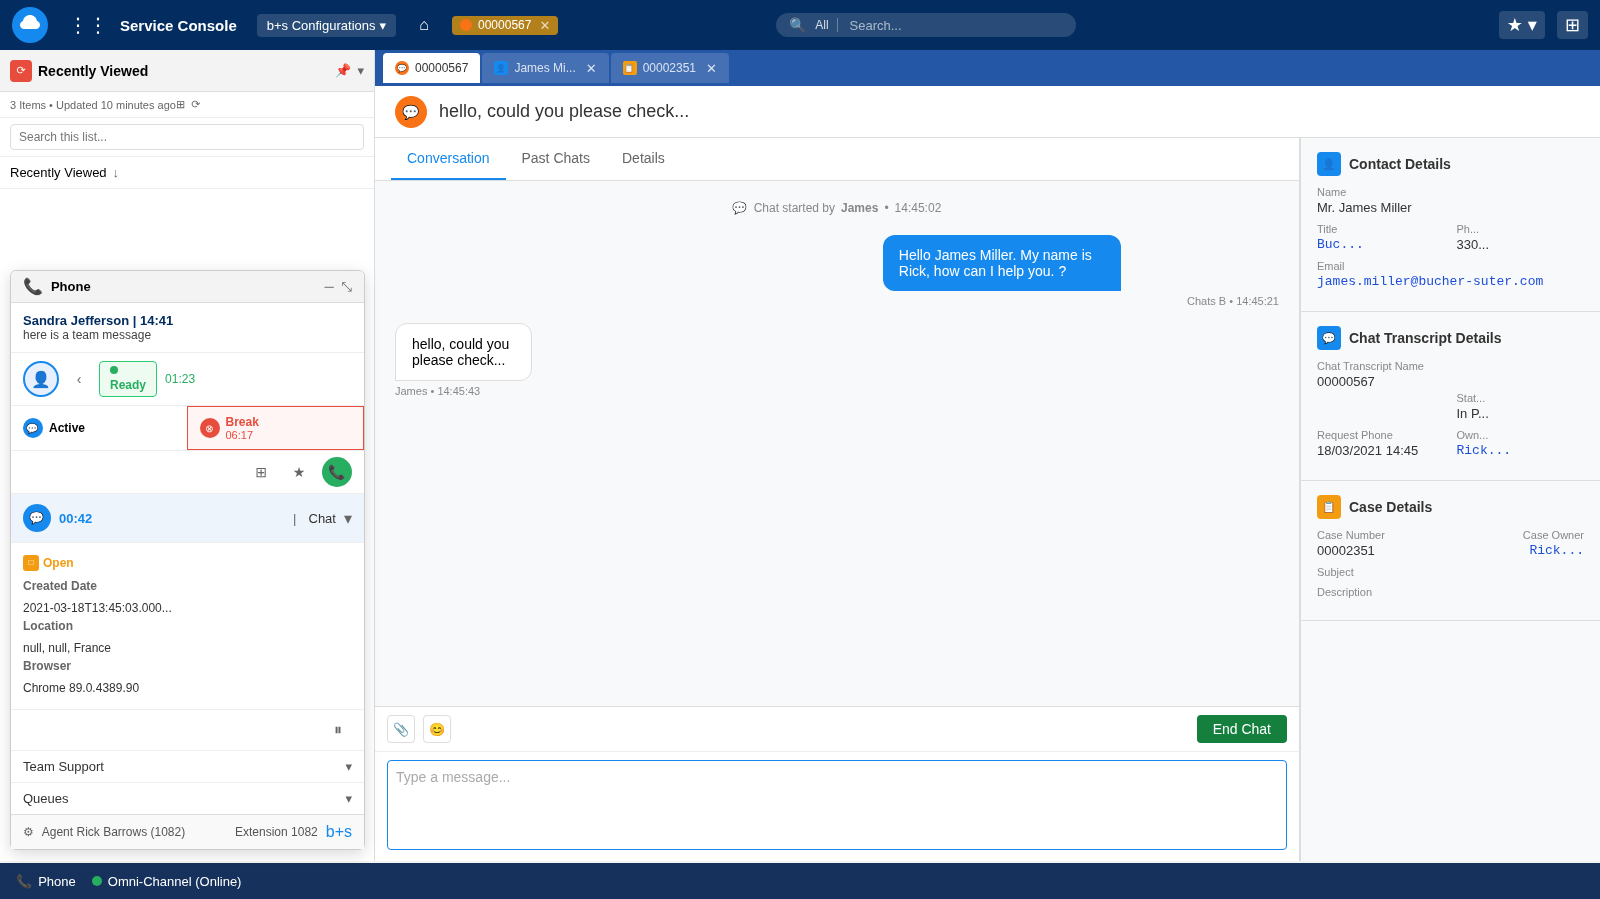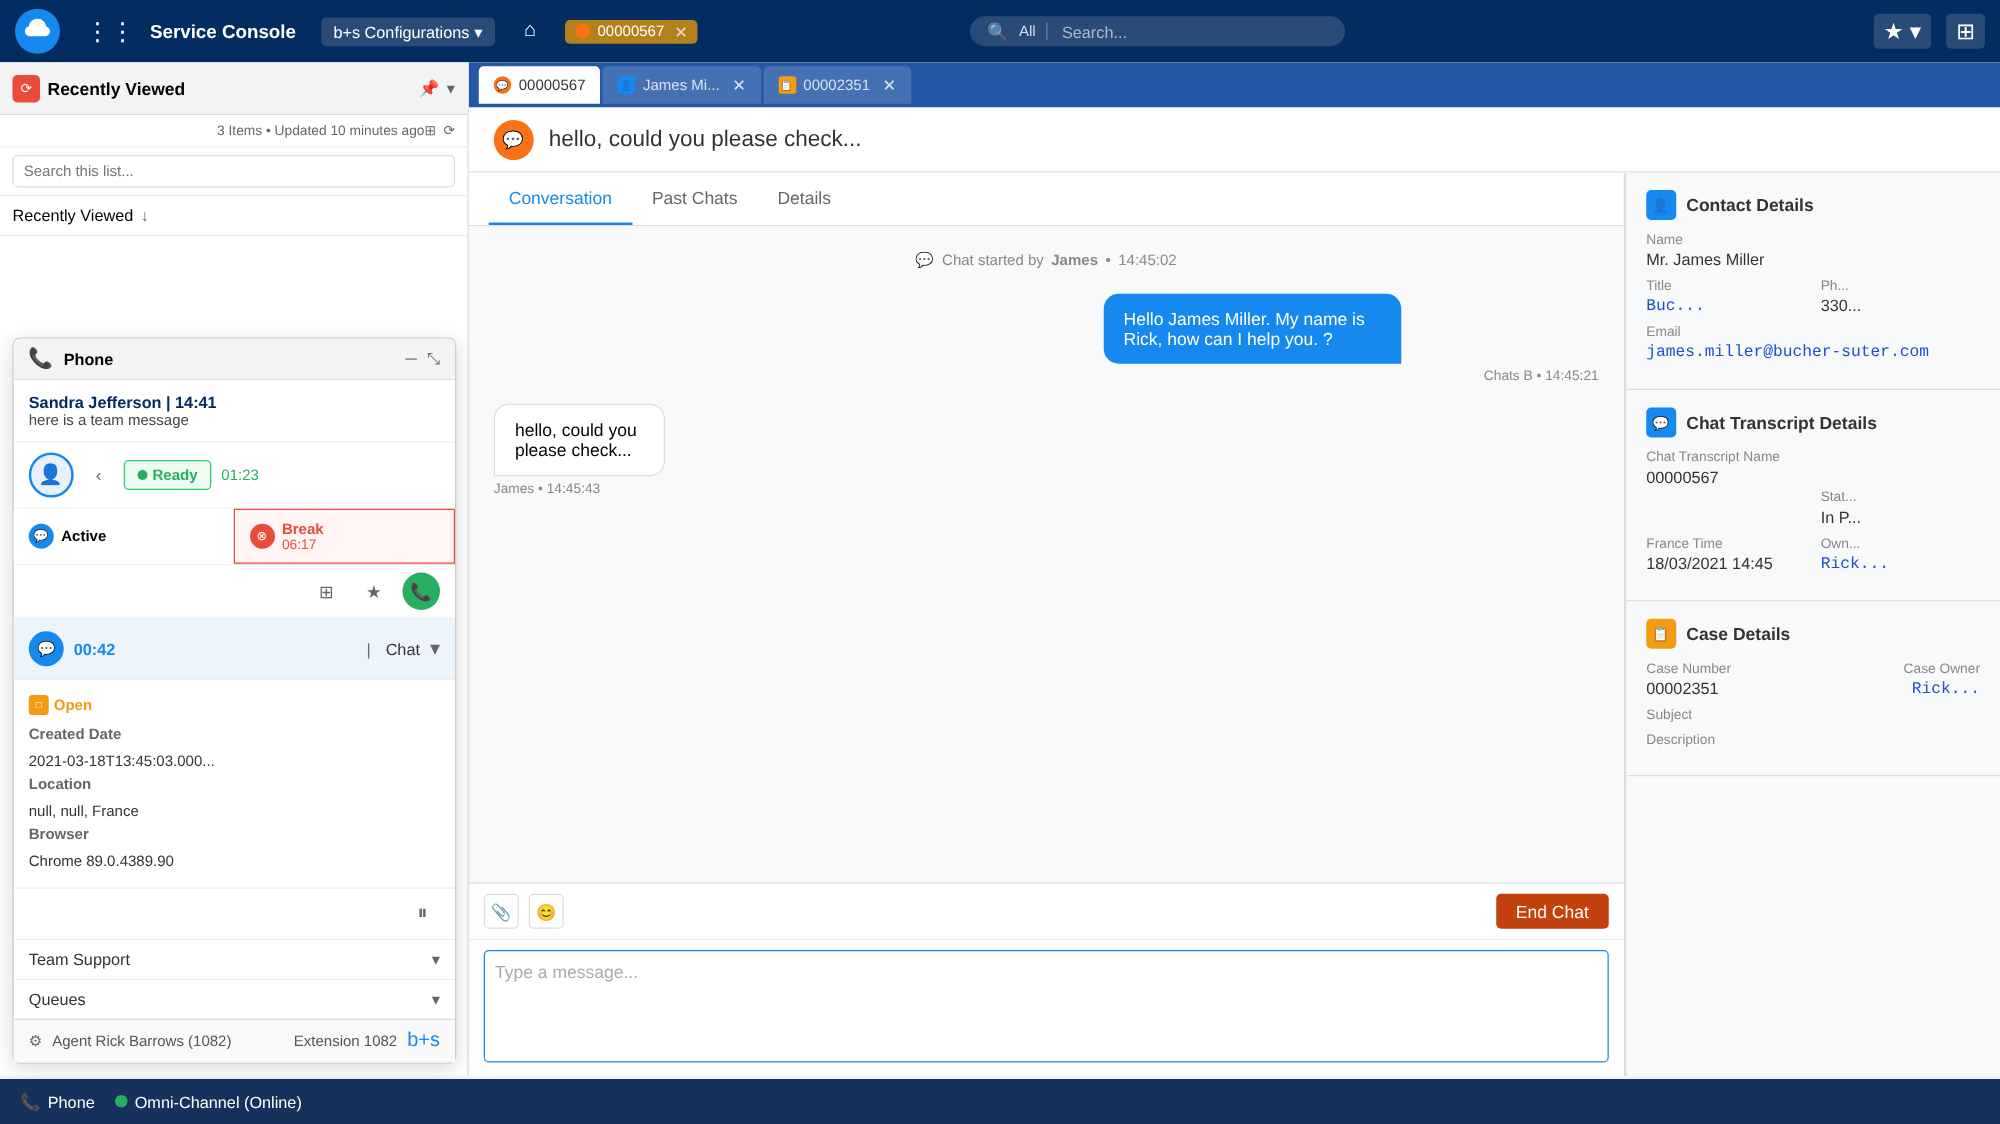--- a/index.html
+++ b/index.html
@@ -27,21 +27,21 @@
     
     .sidebar {
       width: 375px; background: white; border-right: 1px solid #ddd; display: flex; flex-direction: column; position: relative; flex-shrink: 0;
     }
     .sidebar-header {
       height: 42px; background: #f3f3f3; border-bottom: 1px solid #ddd; display: flex; align-items: center; padding: 0 10px; gap: 6px;
     }
     .sidebar-header-icon { width: 22px; height: 22px; background: #e74c3c; border-radius: 4px; display: flex; align-items: center; justify-content: center; color: white; font-size: 11px; }
     .sidebar-header-title { font-weight: 600; font-size: 14px; flex: 1; }
     .sidebar-header-actions { display: flex; align-items: center; gap: 6px; color: #666; }
-    .sidebar-subheader { padding: 6px 10px; font-size: 11px; color: #666; border-bottom: 1px solid #eee; display: flex; align-items: center; justify-content: flex-end; }
+    .sidebar-subheader { padding: 6px 10px; font-size: 11px; color: #666; border-bottom: 1px solid #eee; display: flex; align-items: center; justify-content: flex-start; }
     .sidebar-search { padding: 6px 10px; border-bottom: 1px solid #eee; }
     .sidebar-search input { width: 100%; border: 1px solid #ddd; border-radius: 4px; padding: 4px 8px; font-size: 12px; outline: none; }
     .recently-viewed-label { padding: 8px 10px; display: flex; align-items: center; gap: 6px; font-size: 13px; font-weight: 500; border-bottom: 1px solid #eee; }
 
     
     .phone-popup {
       position: absolute; top: 220px; left: 10px; width: 355px;
       background: white; border: 1px solid #ccc; border-radius: 6px; box-shadow: 0 4px 16px rgba(0,0,0,0.15); z-index: 100;
     }
     .phone-popup-header {
@@ -49,21 +49,21 @@
     }
     .phone-popup-title { font-size: 13px; font-weight: 600; flex: 1; }
     .phone-popup-controls { display: flex; gap: 8px; color: #666; }
     .phone-notification { padding: 10px 12px; border-bottom: 1px solid #eee; }
     .phone-notification-name { font-weight: 600; font-size: 13px; color: #032D60; }
     .phone-notification-msg { font-size: 12px; color: #444; }
 
     .status-row { display: flex; align-items: center; padding: 8px 12px; gap: 8px; border-bottom: 1px solid #eee; }
     .avatar-btn { width: 36px; height: 36px; border-radius: 50%; background: #e8f0fe; border: 2px solid #1589EE; display: flex; align-items: center; justify-content: center; font-size: 16px; cursor: pointer; }
     .nav-btn { width: 24px; height: 24px; display: flex; align-items: center; justify-content: center; cursor: pointer; color: #666; font-size: 14px; }
-    .status-badge-green { display: flex; align-items: center; gap: 4px; background: #eefbf0; border: 1px solid #2ecc71; border-radius: 4px; padding: 4px 10px; }
+    .status-badge-green { display: flex; align-items: flex-start; gap: 4px; background: #eefbf0; border: 1px solid #2ecc71; border-radius: 4px; padding: 4px 10px; flex-direction: column; }
     .status-dot-green { width: 8px; height: 8px; border-radius: 50%; background: #27ae60; }
     .status-badge-text { font-size: 12px; font-weight: 600; color: #27ae60; }
     .status-time { font-size: 12px; color: #27ae60; font-weight: 500; }
 
     .activity-row { display: flex; gap: 0; border-bottom: 1px solid #eee; }
     .activity-badge { flex: 1; display: flex; align-items: center; gap: 6px; padding: 8px 12px; cursor: pointer; }
     .activity-badge.active-badge { background: white; }
     .activity-badge.break-badge { background: #fff5f5; border: 1px solid #e74c3c; }
     .activity-icon { width: 20px; height: 20px; border-radius: 50%; display: flex; align-items: center; justify-content: center; font-size: 10px; }
     .activity-icon.blue { background: #1589EE; color: white; }
@@ -153,21 +153,21 @@
     .agent-bubble-content { background: #1589EE; color: white; border-radius: 12px 12px 0 12px; padding: 12px 16px; max-width: 60%; font-size: 14px; }
     .bubble-meta { text-align: right; font-size: 11px; color: #888; margin-top: 4px; }
     .user-bubble { display: flex; justify-content: flex-start; margin-bottom: 16px; }
     .user-bubble-content { background: white; border: 1px solid #ddd; border-radius: 12px 12px 12px 0; padding: 12px 16px; max-width: 60%; font-size: 14px; }
     .user-meta { text-align: left; font-size: 11px; color: #888; margin-top: 4px; }
 
     
     .chat-input-area { border-top: 1px solid #ddd; background: white; }
     .chat-input-toolbar { display: flex; align-items: center; padding: 8px 12px; gap: 8px; border-bottom: 1px solid #eee; }
     .toolbar-btn { width: 28px; height: 28px; border-radius: 4px; border: 1px solid #ddd; background: white; display: flex; align-items: center; justify-content: center; cursor: pointer; color: #555; font-size: 13px; }
-    .end-chat-btn { margin-left: auto; background: #c2410c; color: white; border: none; border-radius: 4px; padding: 6px 16px; font-size: 14px; font-weight: 500; cursor: pointer; }
+    .end-chat-btn { margin-left: auto; background: #15803d; color: white; border: none; border-radius: 4px; padding: 6px 16px; font-size: 14px; font-weight: 500; cursor: pointer; }
     .chat-input-box { padding: 8px 12px; }
     .chat-input-box textarea { width: 100%; height: 90px; border: 1px solid #1589EE; border-radius: 4px; padding: 8px; font-size: 14px; resize: none; outline: none; color: #333; }
     .chat-input-box textarea::placeholder { color: #aaa; }
 
     
     .right-panel { width: 300px; background: #f8f9fa; border-left: 1px solid #ddd; overflow-y: auto; flex-shrink: 0; }
     .right-section { padding: 14px 16px; border-bottom: 1px solid #ddd; }
     .right-section-header { display: flex; align-items: center; gap: 8px; margin-bottom: 10px; font-size: 14px; font-weight: 600; color: #333; }
     .right-section-icon { width: 24px; height: 24px; border-radius: 4px; display: flex; align-items: center; justify-content: center; color: white; font-size: 11px; }
     .right-section-icon.blue { background: #1589EE; }
@@ -436,21 +436,21 @@
               <div class="field-label">Chat Transcript Name</div>
               <div class="field-value">00000567</div>
             </div>
             <div class="field-group" style="flex:1;margin-top:32px;">
               <div class="field-label">Stat...</div>
               <div class="field-value">In P...</div>
             </div>
           </div>
           <div class="field-row">
             <div class="field-group" style="flex:1;">
-              <div class="field-label">France Time</div>
+              <div class="field-label">Request Phone</div>
               <div class="field-value">18/03/2021 14:45</div>
             </div>
             <div class="field-group" style="flex:1;">
               <div class="field-label">Own...</div>
               <div class="field-value-link">Rick...</div>
             </div>
           </div>
         </div>
 
         <div class="right-section">

